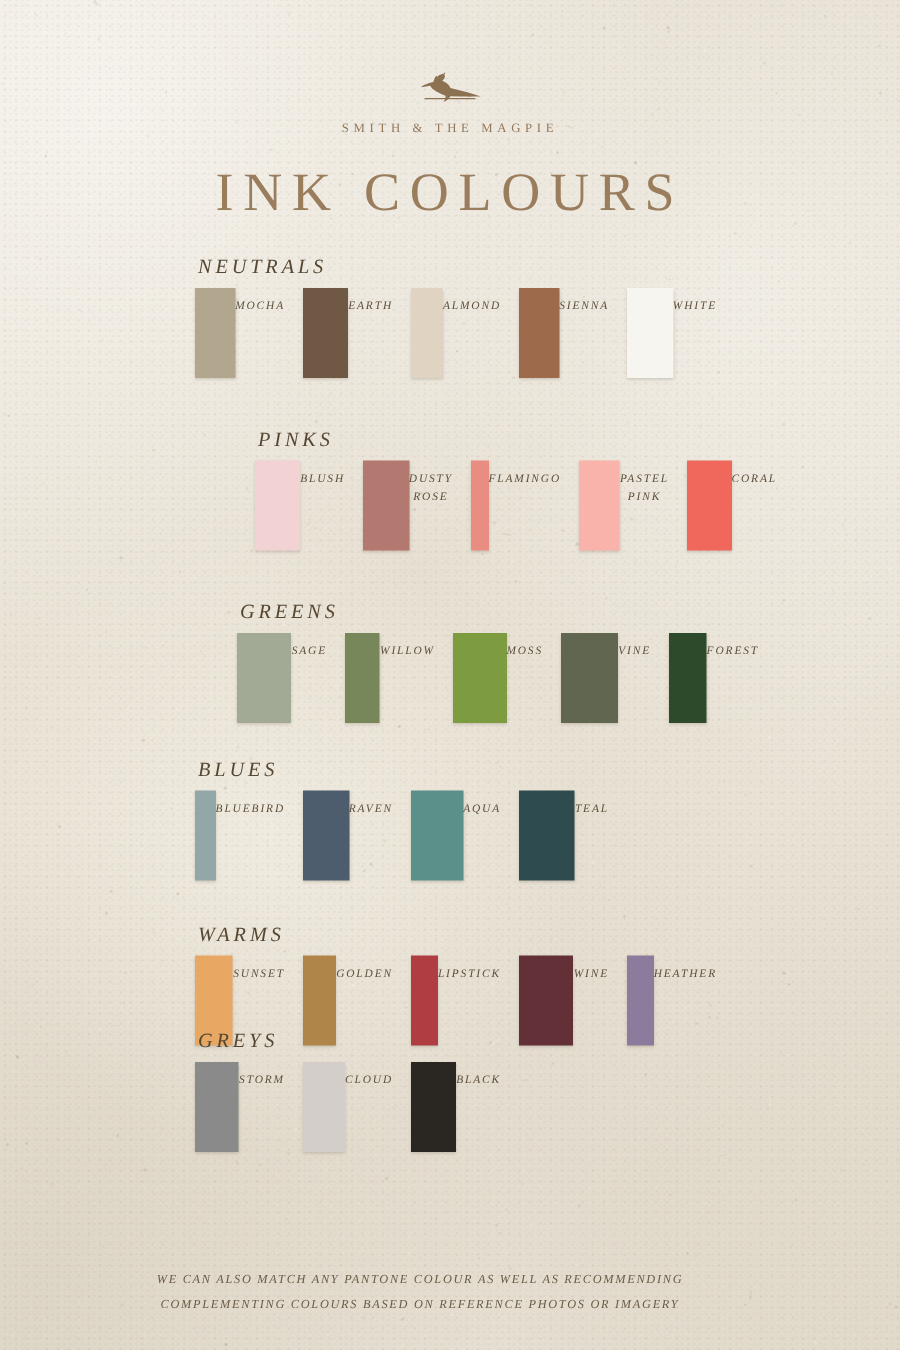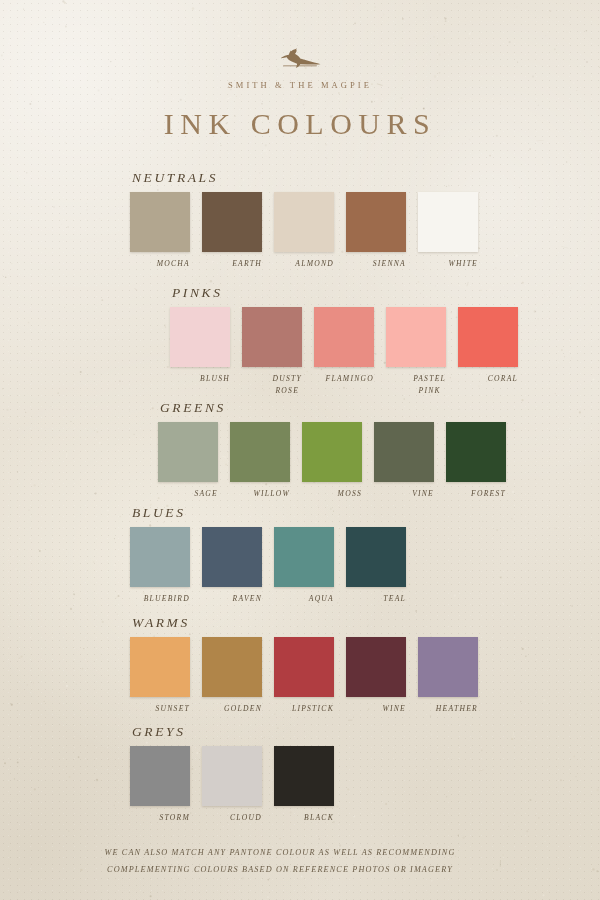--- a/index.html
+++ b/index.html
@@ -79,21 +79,21 @@
     color: #94785a;
     font-family: "Liberation Serif", "DejaVu Serif", serif;
   }
 
   .page-title {
     position: absolute;
     top: 107px;
     left: 0;
     width: 600px;
     text-align: center;
-    font-size: 30px;
+    font-size: 36px;
     letter-spacing: 6.5px;
     color: #9a7d5c;
     font-weight: 400;
     font-family: "Liberation Serif", "DejaVu Serif", serif;
   }
 
   
   .group {
     position: absolute;
     left: 130px;
@@ -107,22 +107,22 @@
     margin: 0 0 6px 2px;
     font-family: "Liberation Serif", "DejaVu Serif", serif;
   }
   .swatch-row {
     display: flex;
     gap: 12px;
   }
   .swatch-cell {
     width: 60px;
     display: flex;
-    flex-direction: column;
-    align-items: flex-end;
+    flex-direction: row;
+    align-items: flex-start;
   }
   .swatch-chip {
     width: 60px;
     height: 60px;
     box-shadow: 0 1px 2px rgba(90,78,58,0.22);
   }
   .swatch-label {
     margin-top: 6px;
     font-style: italic;
     font-size: 7.6px;
@@ -840,21 +840,21 @@
         <div class="swatch-chip" style="background-color: rgb(99, 48, 56);"></div>
         <div class="swatch-label">WINE</div>
       </div>
       <div class="swatch-cell">
         <div class="swatch-chip" style="background-color: rgb(140, 123, 156);"></div>
         <div class="swatch-label">HEATHER</div>
       </div>
     </div>
   </div>
 
-  <div class="group" id="group-5" style="top:724px;">
+  <div class="group" id="group-5" style="top:686px;">
     <div class="group-title">GREYS</div>
     <div class="swatch-row">
       <div class="swatch-cell">
         <div class="swatch-chip" style="background-color: rgb(138, 138, 138);"></div>
         <div class="swatch-label">STORM</div>
       </div>
       <div class="swatch-cell">
         <div class="swatch-chip" style="background-color: rgb(211, 206, 202);"></div>
         <div class="swatch-label">CLOUD</div>
       </div>

